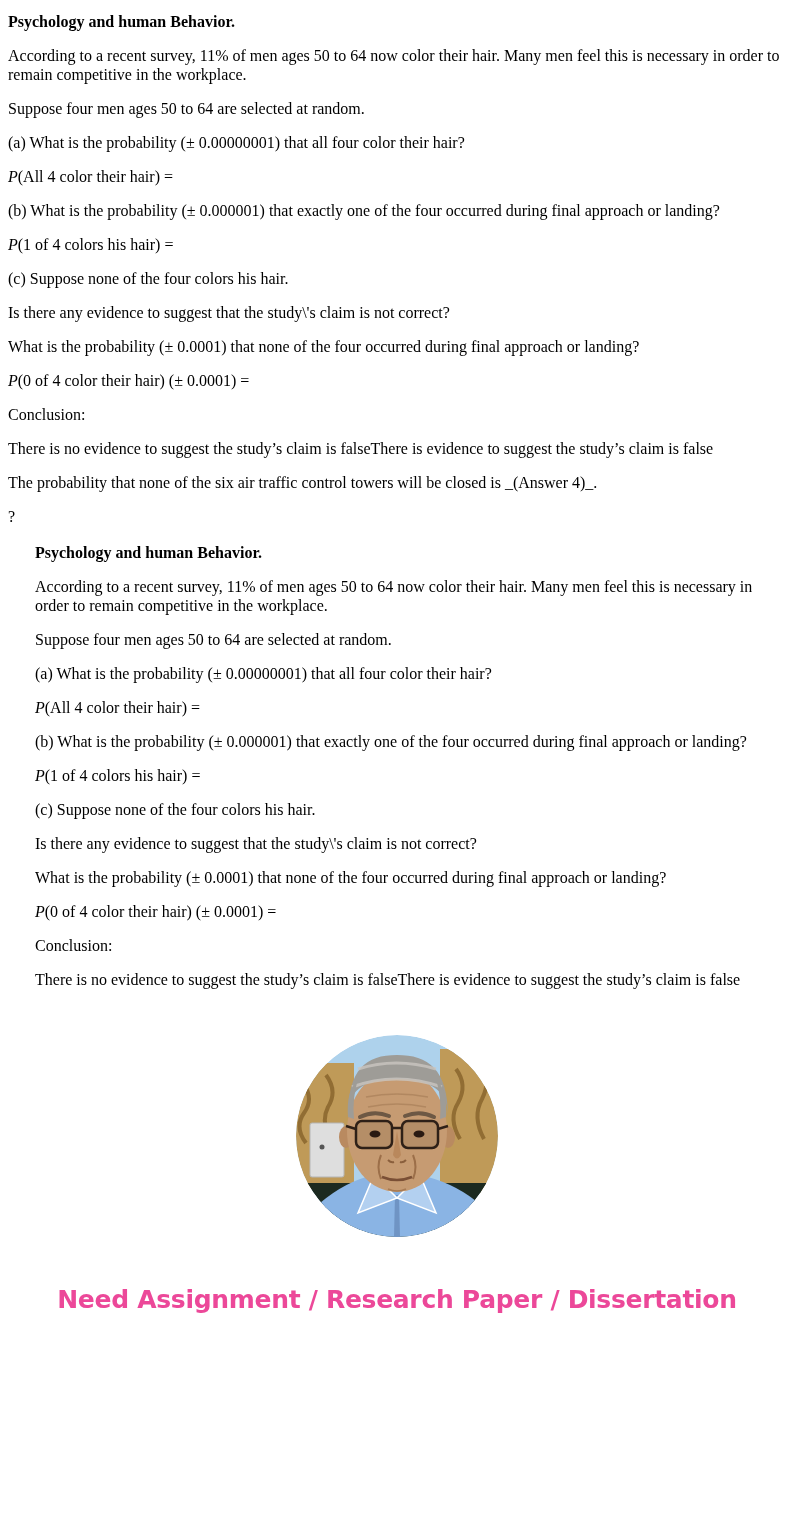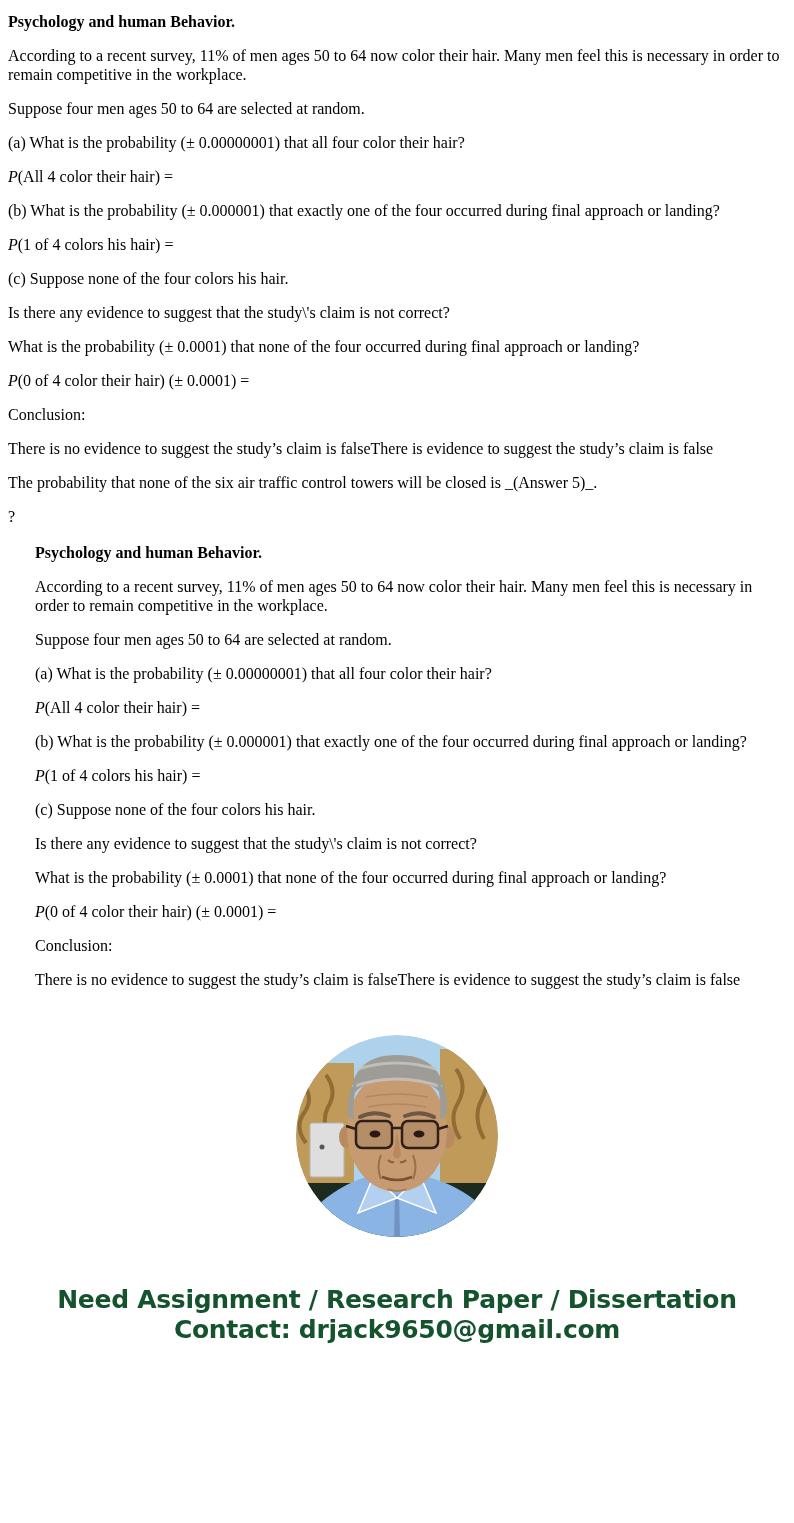--- a/index.html
+++ b/index.html
@@ -33,21 +33,21 @@
     display: block;
   }
   .footer {
     margin-top: 48px;
     text-align: center;
     font-family: "DejaVu Sans", sans-serif;
     font-weight: bold;
     font-size: 25px;
     line-height: 30px;
     letter-spacing: -0.3px;
-    color: #14532d;
+    color: #ec4899;
   }
 </style>
 </head>
 <body>
 
 <div class="doc">
 
   <div class="block-1">
     <p class="para title">Psychology and human Behavior.</p>
     <div>
@@ -56,21 +56,21 @@
         <p class="para"><span>(a) What is the probability (± 0.00000001) that all four color their hair?</span></p>
         <p class="para"><span class="lead-italic">P</span><span>(All 4 color their hair) =</span></p>
         <p class="para"><span>(b) What is the probability (± 0.000001) that exactly one of the four occurred during final approach or landing?</span></p>
         <p class="para"><span class="lead-italic">P</span><span>(1 of 4 colors his hair) =</span></p>
         <p class="para"><span>(c) Suppose none of the four colors his hair.</span></p>
         <p class="para"><span>Is there any evidence to suggest that the study\'s claim is not correct?</span></p>
         <p class="para"><span>What is the probability (± 0.0001) that none of the four occurred during final approach or landing?</span></p>
         <p class="para"><span class="lead-italic">P</span><span>(0 of 4 color their hair) (± 0.0001) =</span></p>
         <p class="para"><span>Conclusion:</span></p>
         <p class="para"><span>There is no evidence to suggest the study’s claim is falseThere is evidence to suggest the study’s claim is false</span></p>
-        <p class="para"><span>The probability that none of the six air traffic control towers will be closed is _(Answer 5)_.</span></p>
+        <p class="para"><span>The probability that none of the six air traffic control towers will be closed is _(Answer 4)_.</span></p>
         <p class="para"><span>?</span></p>
       </div>
   </div>
 
   <div class="block-2">
     <p class="para title">Psychology and human Behavior.</p>
     <div>
         <p class="para"><span>According to a recent survey, 11% of men ages 50 to 64 now color their hair. Many men feel this is necessary in order to remain competitive in the workplace.</span></p>
         <p class="para"><span>Suppose four men ages 50 to 64 are selected at random.</span></p>
         <p class="para"><span>(a) What is the probability (± 0.00000001) that all four color their hair?</span></p>
@@ -128,16 +128,15 @@
         <path d="M85,120 Q80,132 85,144" stroke="#9c6f49" stroke-width="2" fill="none"></path>
         <path d="M117,120 Q122,132 117,144" stroke="#9c6f49" stroke-width="2" fill="none"></path>
         <path d="M86,142 Q101,148 116,142" stroke="#7a4f35" stroke-width="2.5" fill="none"></path>
         <path d="M92,154 Q101,158 110,154" stroke="#a87a52" stroke-width="1.5" fill="none"></path>
       </g>
     </svg>
   </div>
 
   <div class="footer">
     <div>Need Assignment / Research Paper / Dissertation</div>
-    <div>Contact: drjack9650@gmail.com</div>
   </div>
 
 </div>
 
 </body></html>

